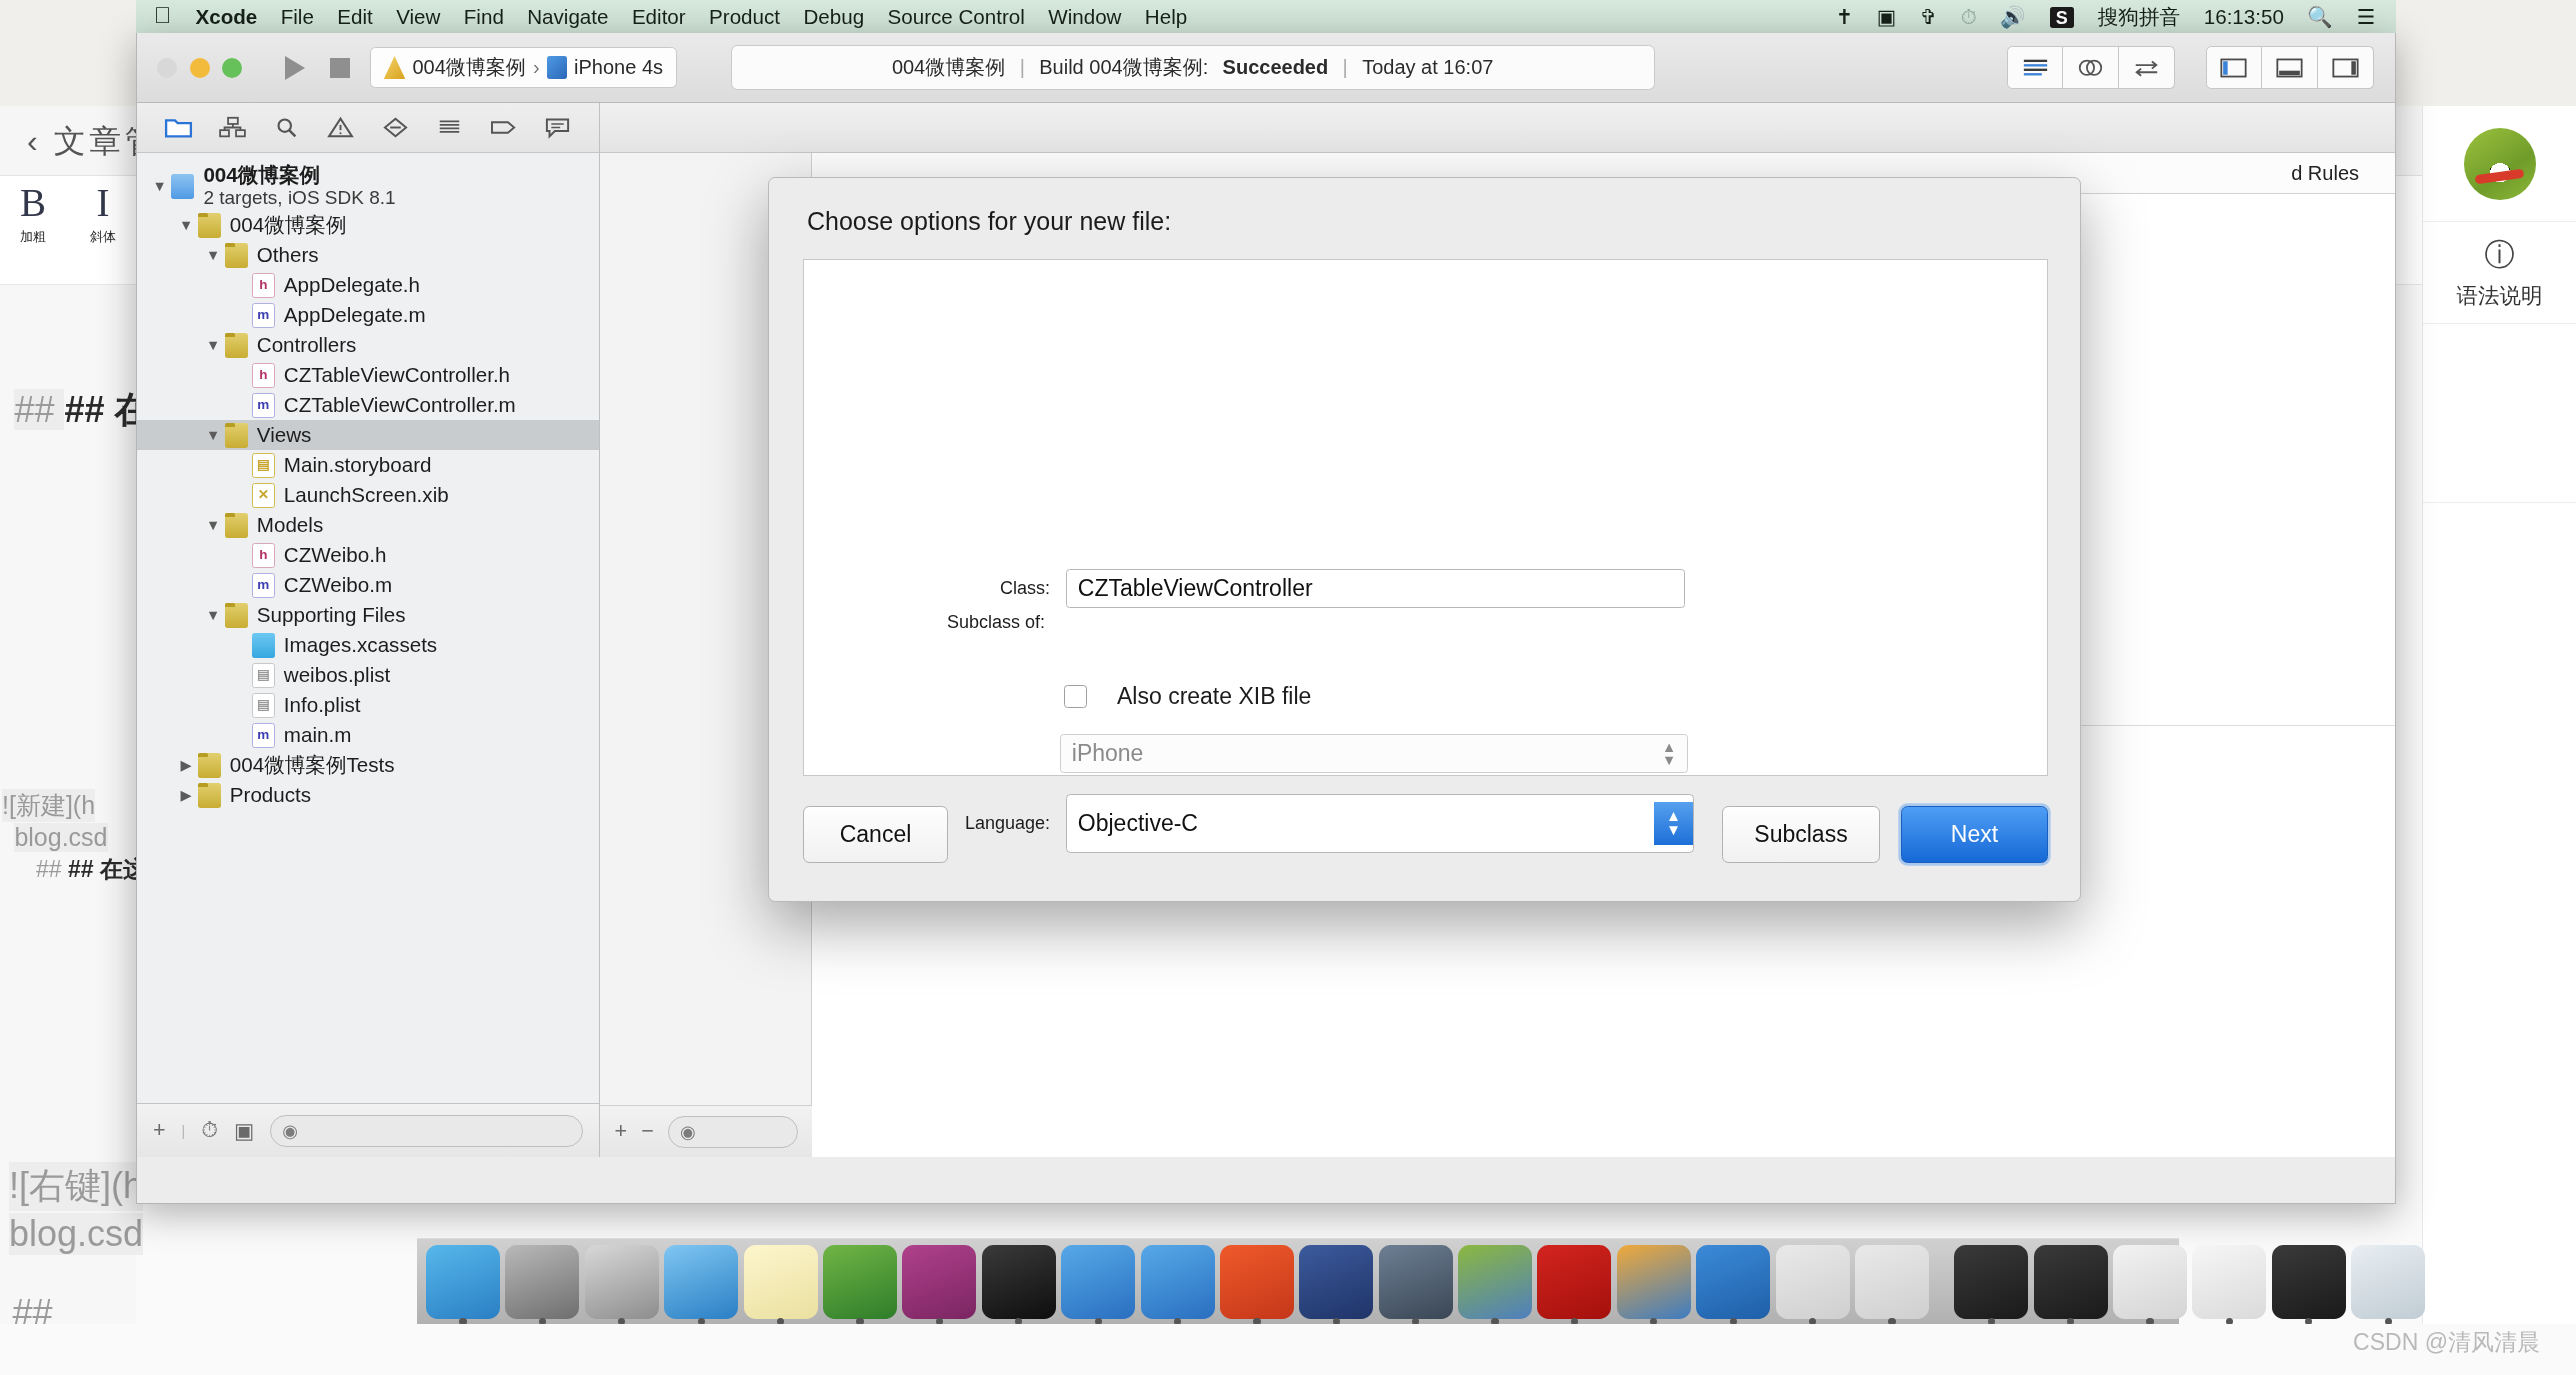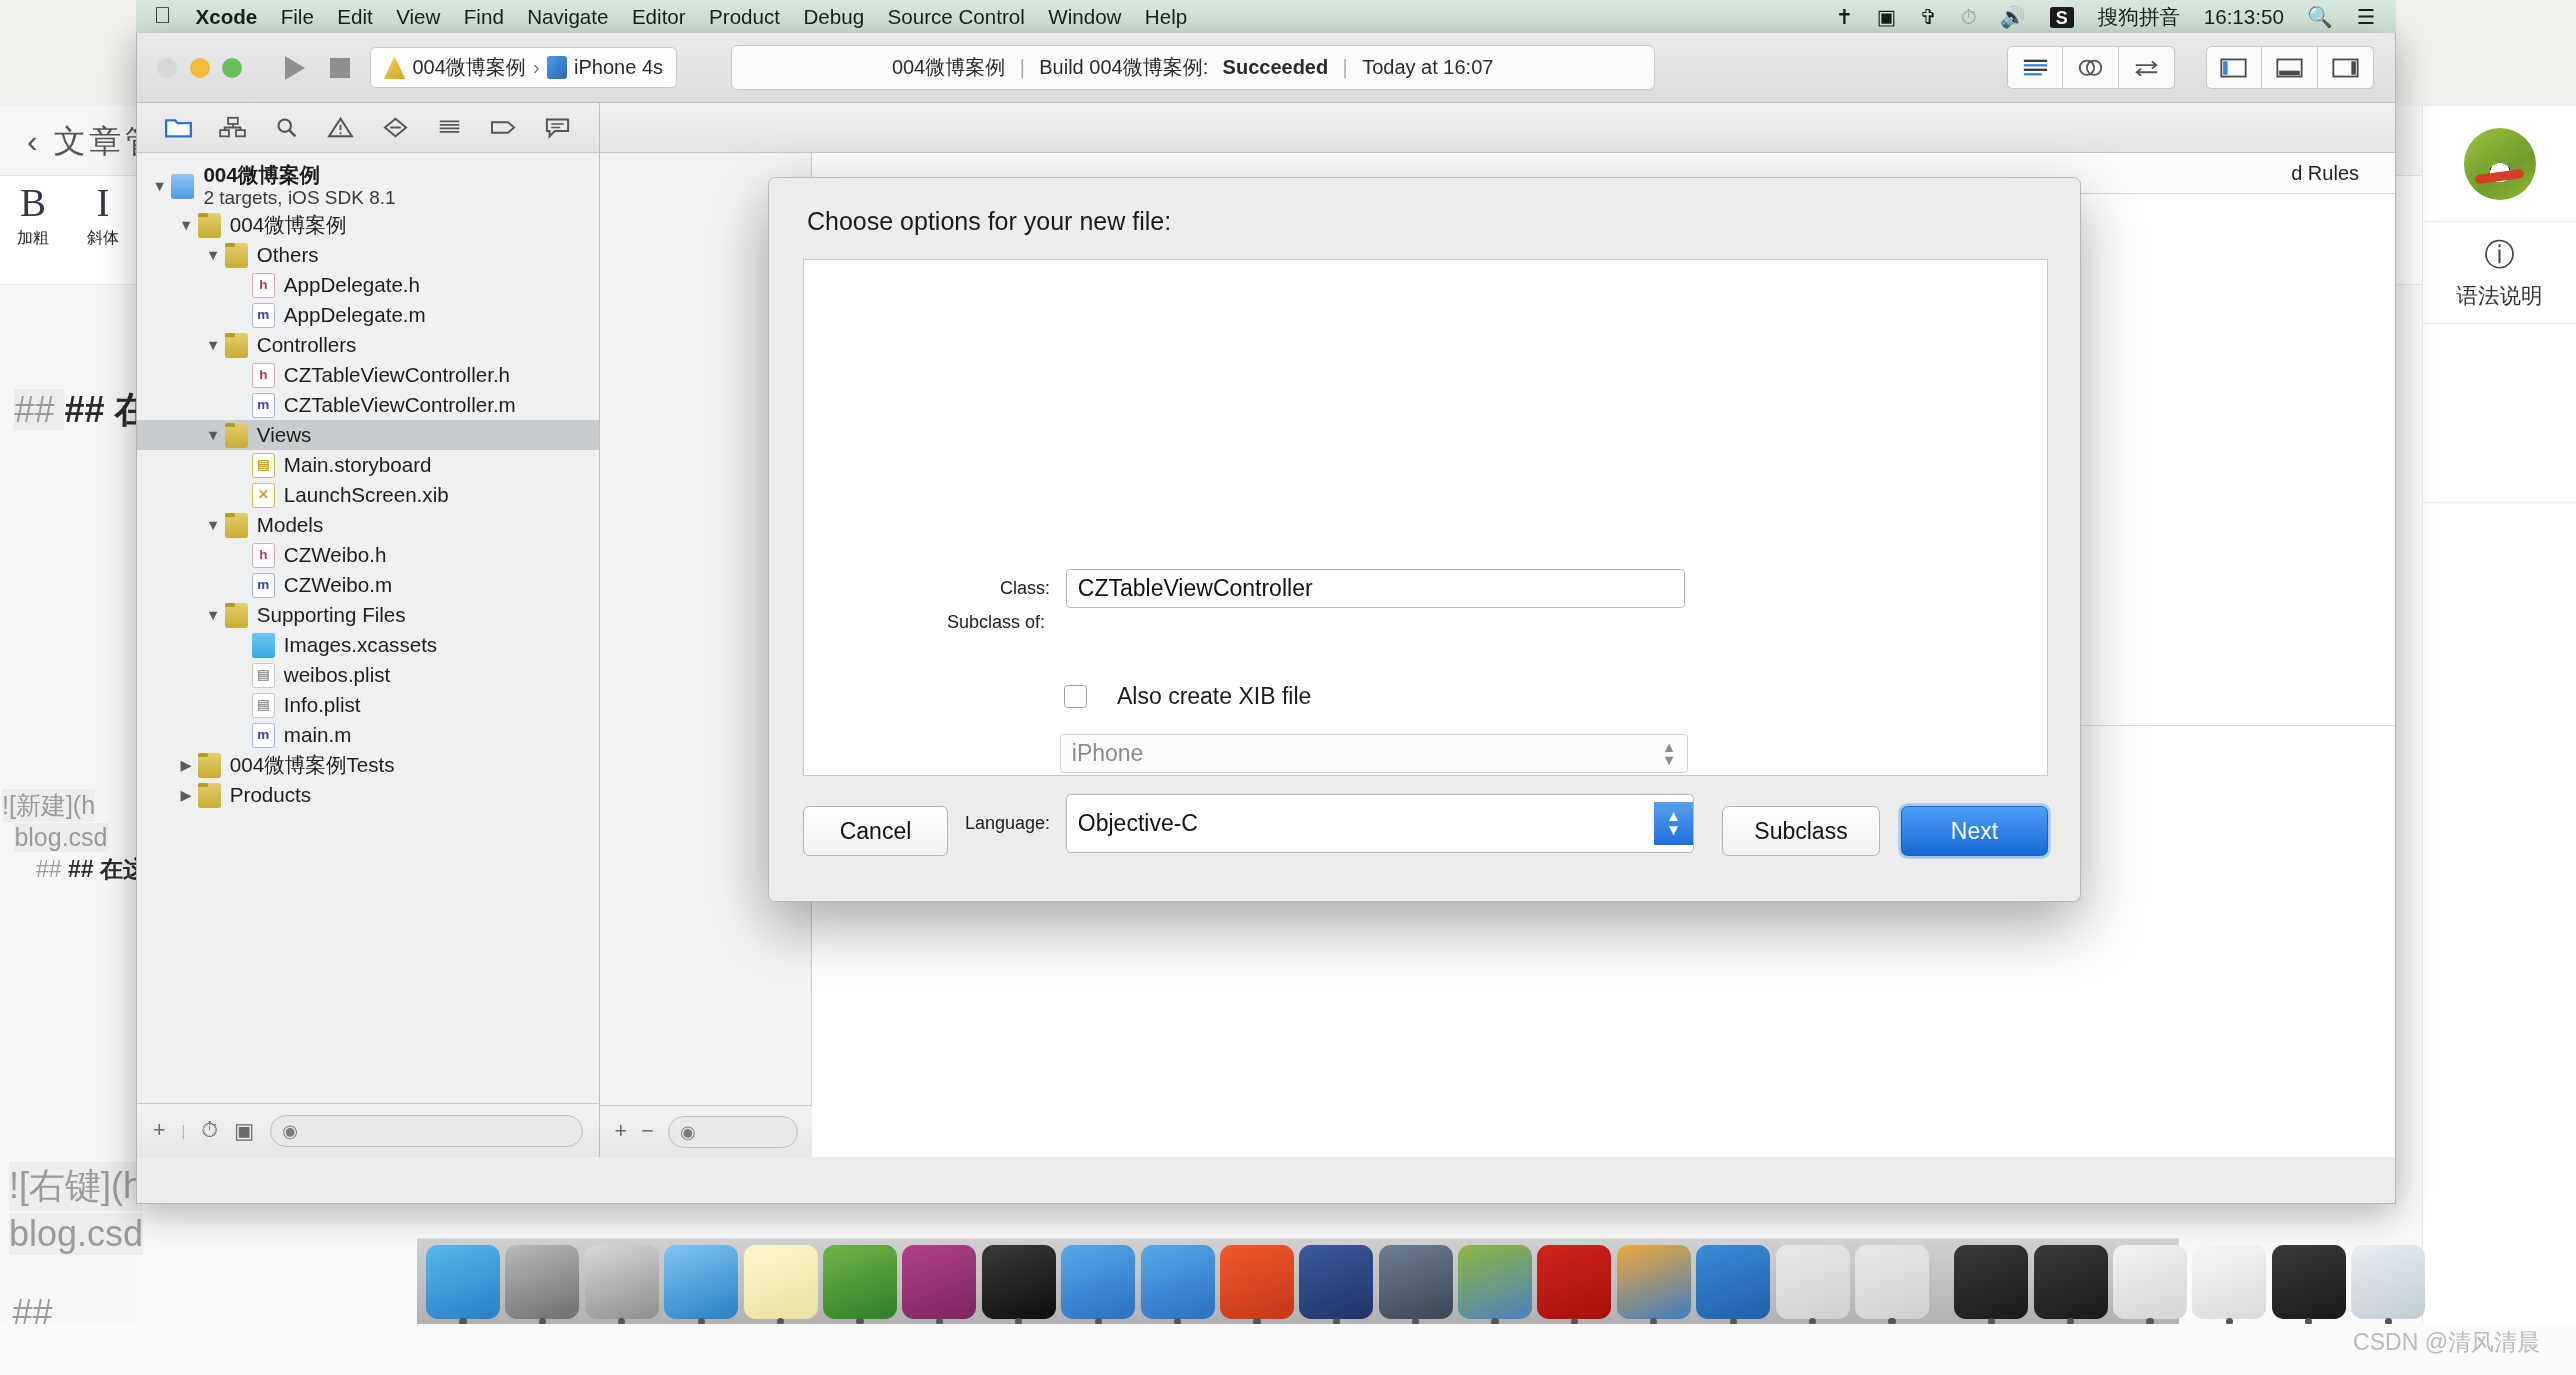--- a/index.html
+++ b/index.html
@@ -13,21 +13,21 @@
 
   
   .bg-page { position:absolute; inset:0; background:#fafafa; }
   .bg-left-col { position:absolute; left:0; top:0; width:136px; height:1376px; background:#f7f7f7; }
   .bg-topbar { position:absolute; left:0; top:0; width:2576px; height:106px; background:#f1efeb; }
   .bg-backbar { position:absolute; left:0; top:106px; width:2576px; height:70px; background:#f6f6f6; border-bottom:0.9px solid #e3e3e3;}
   .back-link { position:absolute; left:27px; top:120px; font-size:32px; color:#555; letter-spacing:3.6px; white-space:nowrap;}
   .fmt-bar { position:absolute; left:0px; top:176px; width:2576px; height:109px; background:#fff; border-bottom:0.9px solid #e8e8e8;}
   .fmt-btn { position:absolute; top:179px; width:66px; text-align:center; }
   .fmt-btn .g { font-size:39px; color:#33374a; line-height:47px; font-family:"Liberation Serif", serif;}
-  .fmt-btn .lb { font-size:16px; color:#222; margin-top:1.8px; }
+  .fmt-btn .lb { font-size:13px; color:#222; margin-top:1.8px; }
   .md-text { position:absolute; color:#9a9a9a; white-space:nowrap; font-size:36px; }
   .md-strong { color:#2b2b2b; font-weight:bold; }
   .md-hl { background:#ededed; }
 
   
   .bg-right-rail { position:absolute; right:0; top:106px; width:154px; bottom:0; background:#fff; border-left:0.9px solid #e8e8e8; }
   .rail-sec { border-bottom:0.9px solid #ececec; padding:12.6px 0; text-align:center; }
   .avatar {
     width:72px; height:72px; border-radius:50%; margin:9px auto;
     background:
@@ -206,21 +206,21 @@
     display:flex; align-items:center; padding:0 0 0 10.8px; font-size:23px; color:#111;
     justify-content:space-between; overflow:hidden;
   }
   .lang-arrow {
     width:39px;height:43px;background:linear-gradient(180deg,#56a0ef,#1d6fd8);
     color:#fff; font-size:15.2px; line-height:13.5px; text-align:center; padding-top:7.2px;
   }
   .chk-row { position:absolute; display:flex; align-items:center; gap:30px; font-size:23px; color:#1c1c1c; }
   .chk-box { width:23px;height:23px;border:0.9px solid #9f9f9f;border-radius:3.6px;background:#fff; }
   .sheet-btn {
-    position:absolute; height:50px; border-radius:6.3px; font-size:23px;
+    position:absolute; height:57px; border-radius:6.3px; font-size:23px;
     display:flex;align-items:center;justify-content:center;
     background:linear-gradient(180deg,#fefefe,#f1f1f1); border:0.9px solid #b2b2b2; color:#111;
   }
   .sheet-btn.primary { background:linear-gradient(180deg,#4e9ef5,#1668d6);
     border:0.9px solid #1a5fbf; color:#fff; box-shadow:0 0 0 2.7px rgba(86,160,240,.45); }
 
   
   .dock {
     position:absolute; left:417px; bottom:52px; width:1762px; height:86px;
     background:linear-gradient(180deg,rgba(205,205,205,.92),rgba(170,170,170,.92));

